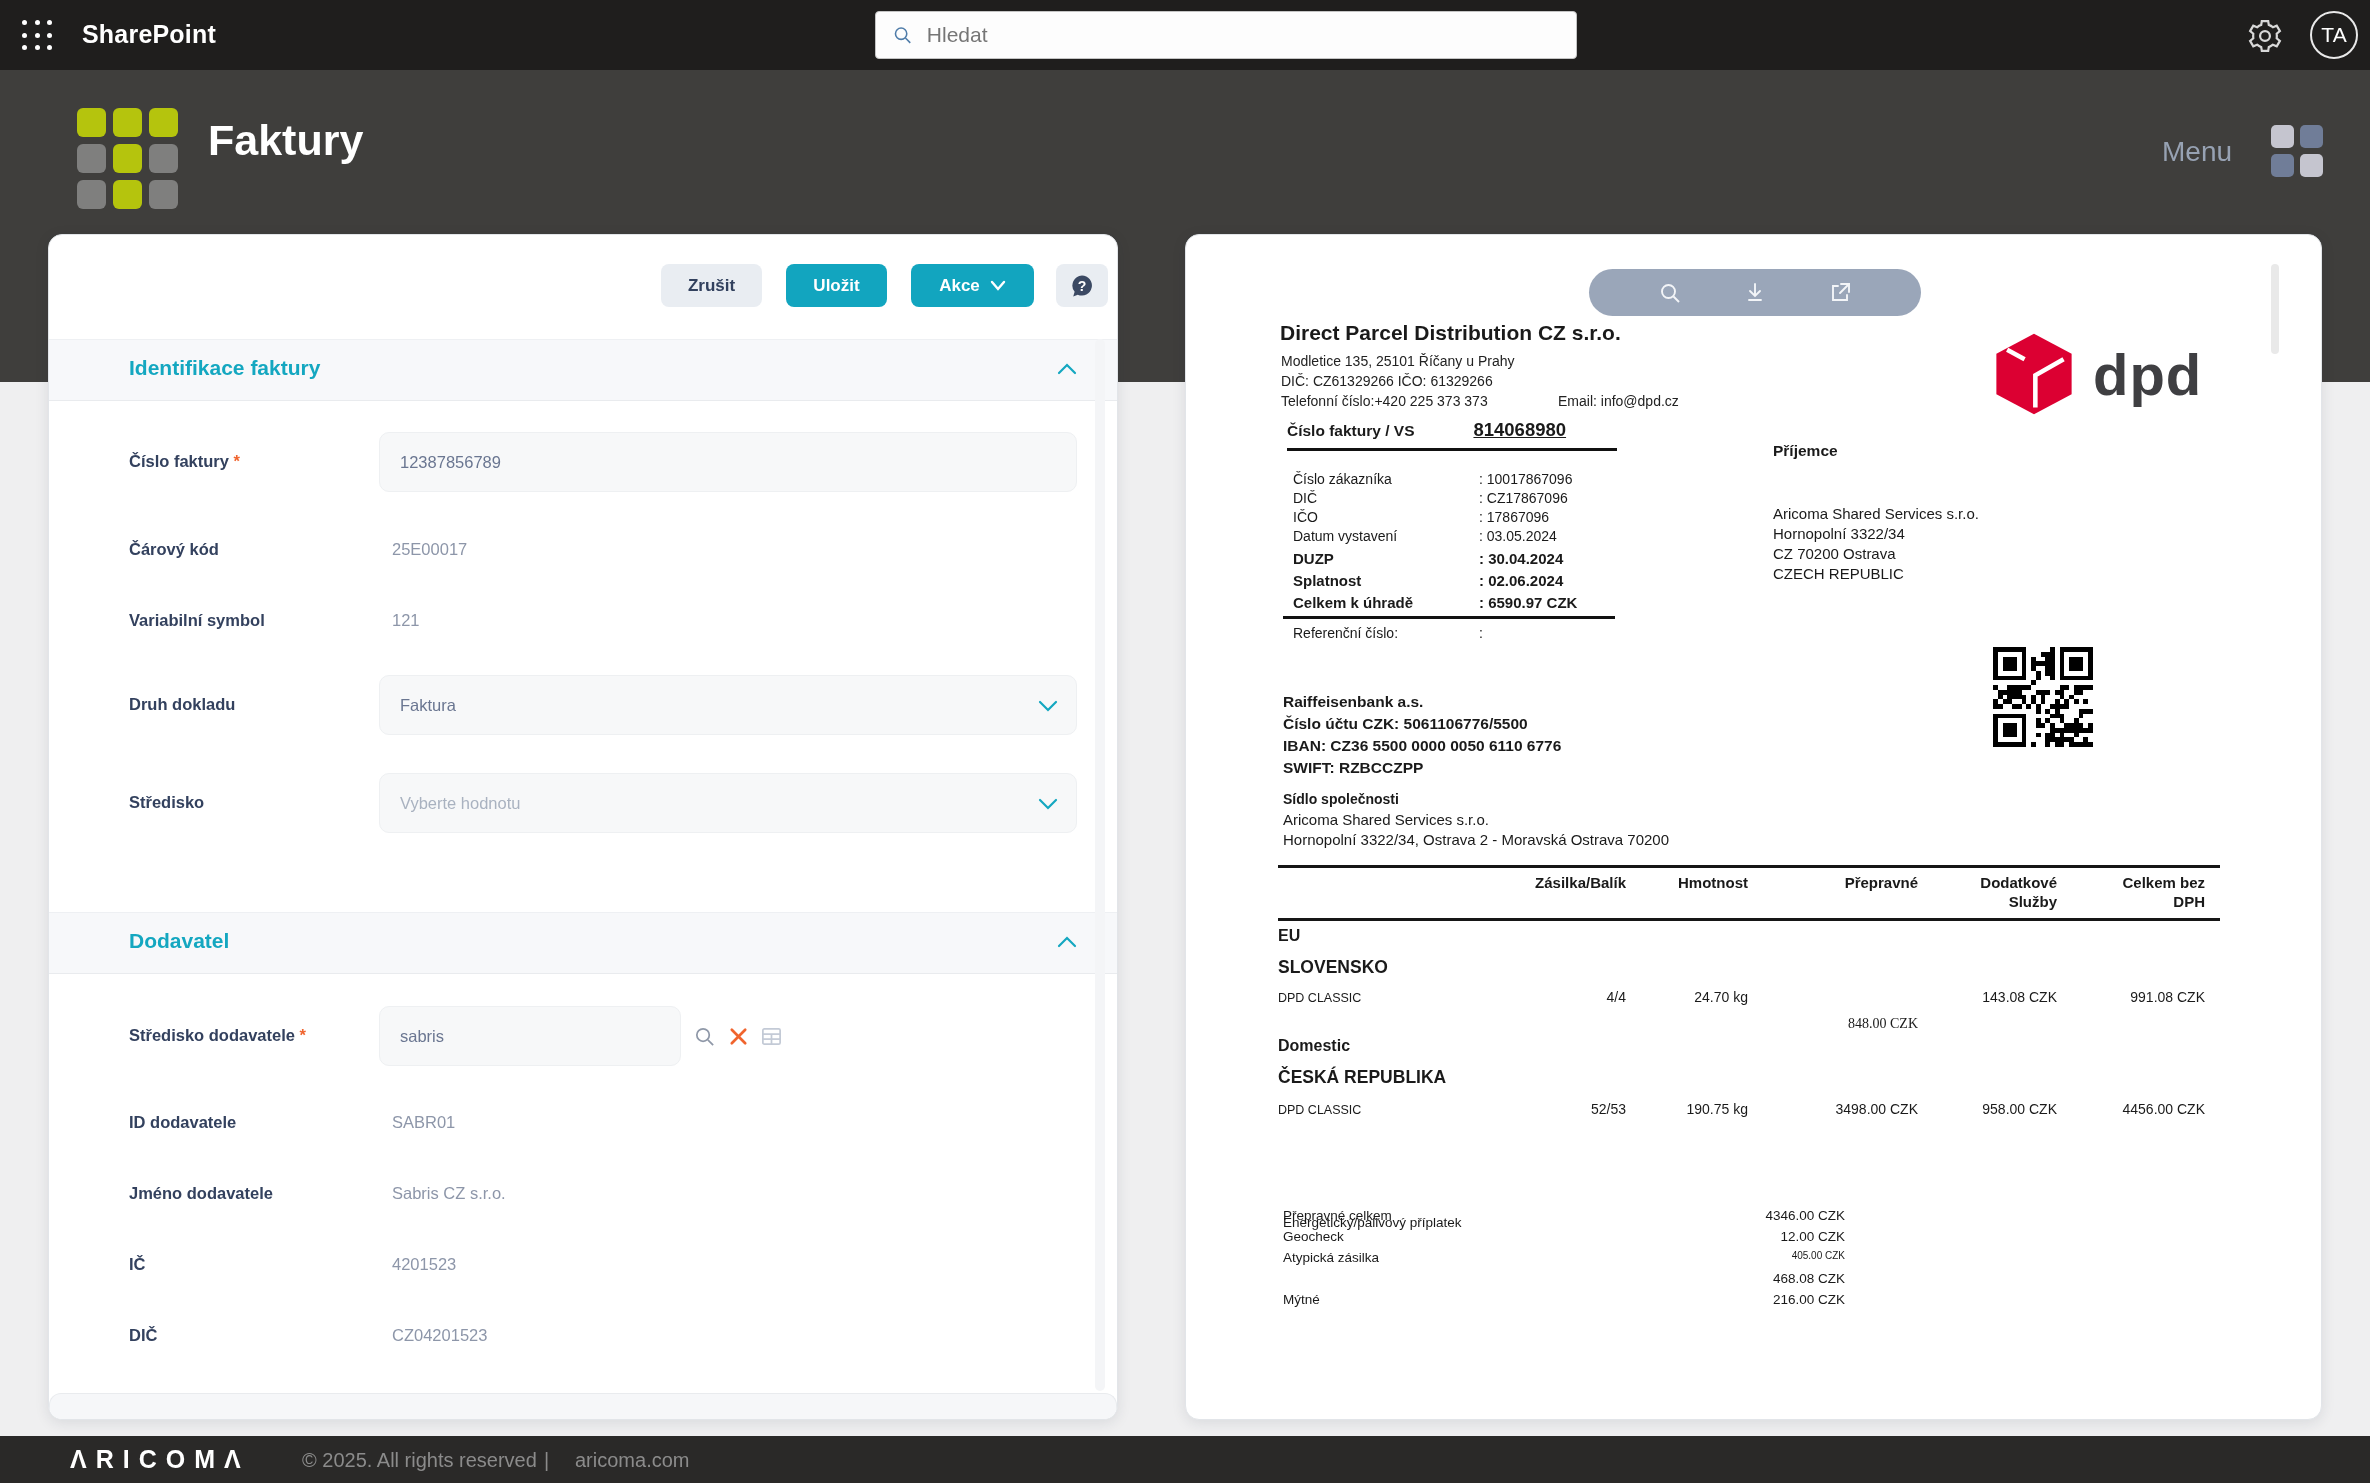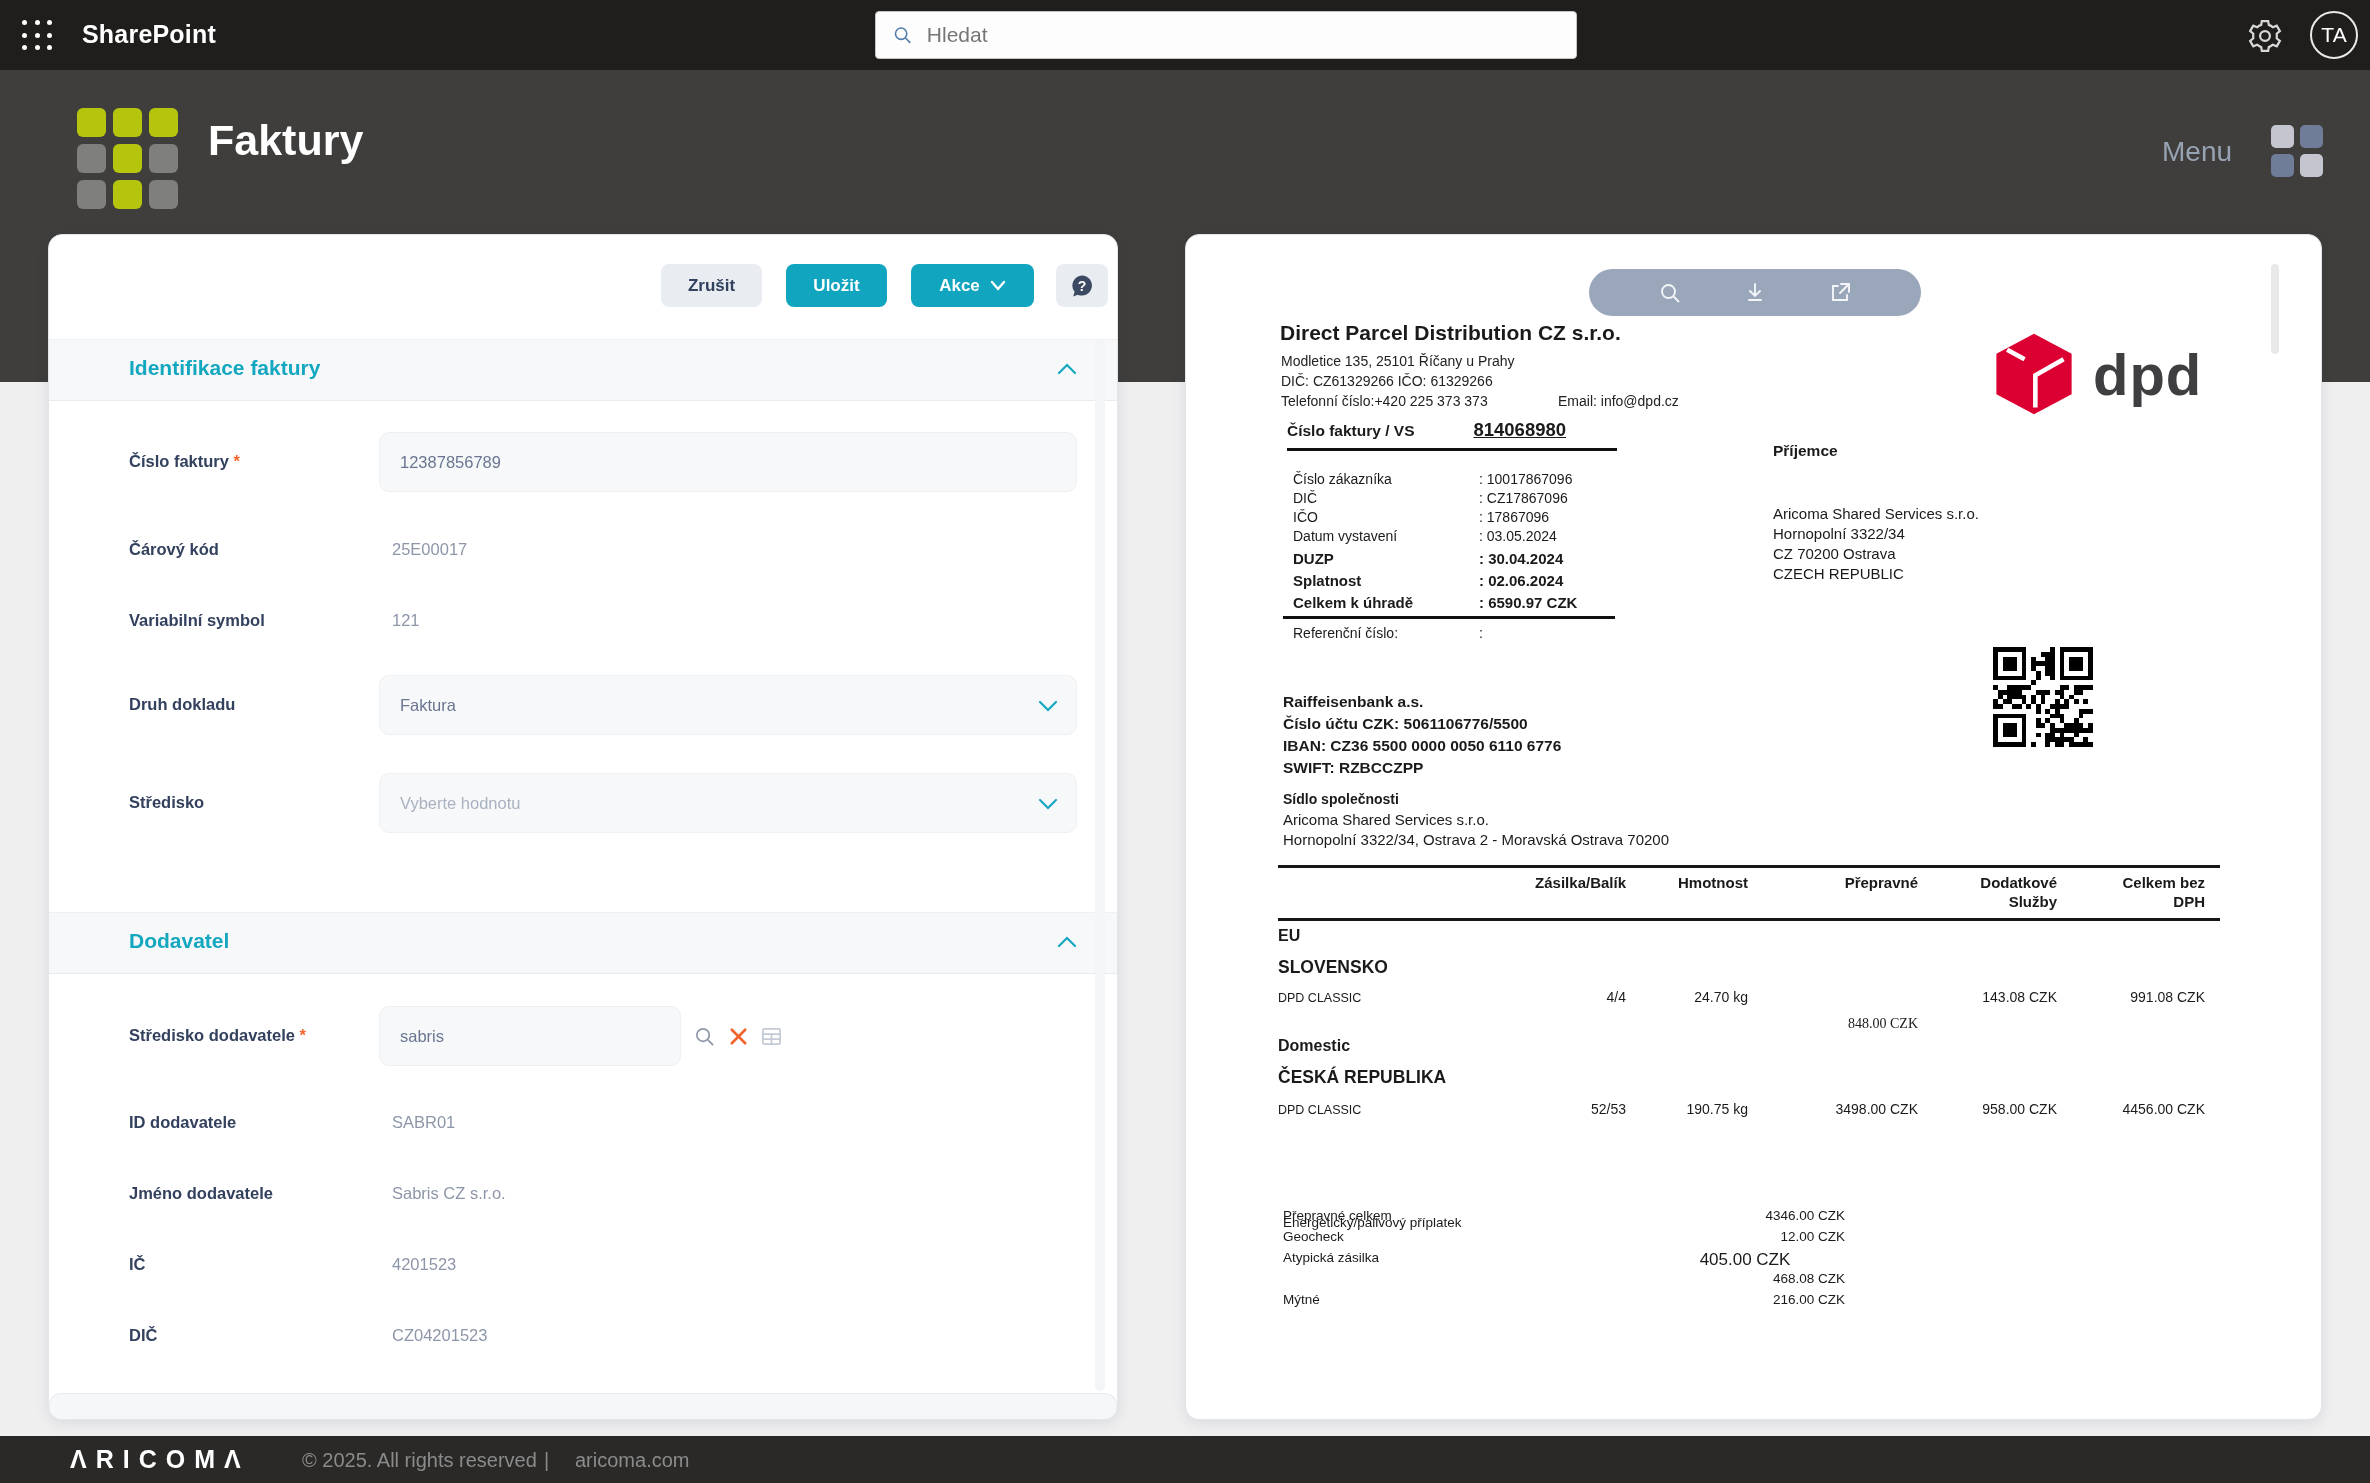--- a/index.html
+++ b/index.html
@@ -485,21 +485,21 @@
     <div class="tcell" style="left:452px;top:866px;width:110px;">190.75 kg</div>
     <div class="tcell" style="left:602px;top:866px;width:130px;">3498.00 CZK</div>
     <div class="tcell" style="left:741px;top:866px;width:130px;">958.00 CZK</div>
     <div class="tcell" style="left:889px;top:866px;width:130px;">4456.00 CZK</div>
 
     <div class="t" style="left:97px;top:973px;font-size:13.5px;">Přepravné celkem</div>
     <div class="tcell" style="left:459px;top:973px;width:200px;font-size:13.5px;">4346.00 CZK</div>
     <div class="t" style="left:97px;top:994px;font-size:13.5px;">Geocheck</div>
     <div class="tcell" style="left:459px;top:994px;width:200px;font-size:13.5px;">12.00 CZK</div>
     <div class="t" style="left:97px;top:1015px;font-size:13.5px;">Atypická zásilka</div>
-    <div class="tcell" style="left:459px;top:1015px;width:200px;font-size:17px;text-align:center;">405.00 CZK</div>
+    <div class="tcell" style="left:459px;top:1015px;width:200px;font-size:10px;">405.00 CZK</div>
     <div class="t" style="left:97px;top:980px;font-size:13.5px;">Energetický/palivový příplatek</div>
     <div class="tcell" style="left:459px;top:1036px;width:200px;font-size:13.5px;">468.08 CZK</div>
     <div class="t" style="left:97px;top:1057px;font-size:13.5px;">Mýtné</div>
     <div class="tcell" style="left:459px;top:1057px;width:200px;font-size:13.5px;">216.00 CZK</div>
   </div>
 </div>
 
 <div class="footer">
   <div class="f-logo">ΛRICOMΛ</div>
   <div class="f-copy">© 2025. All rights reserved</div>

